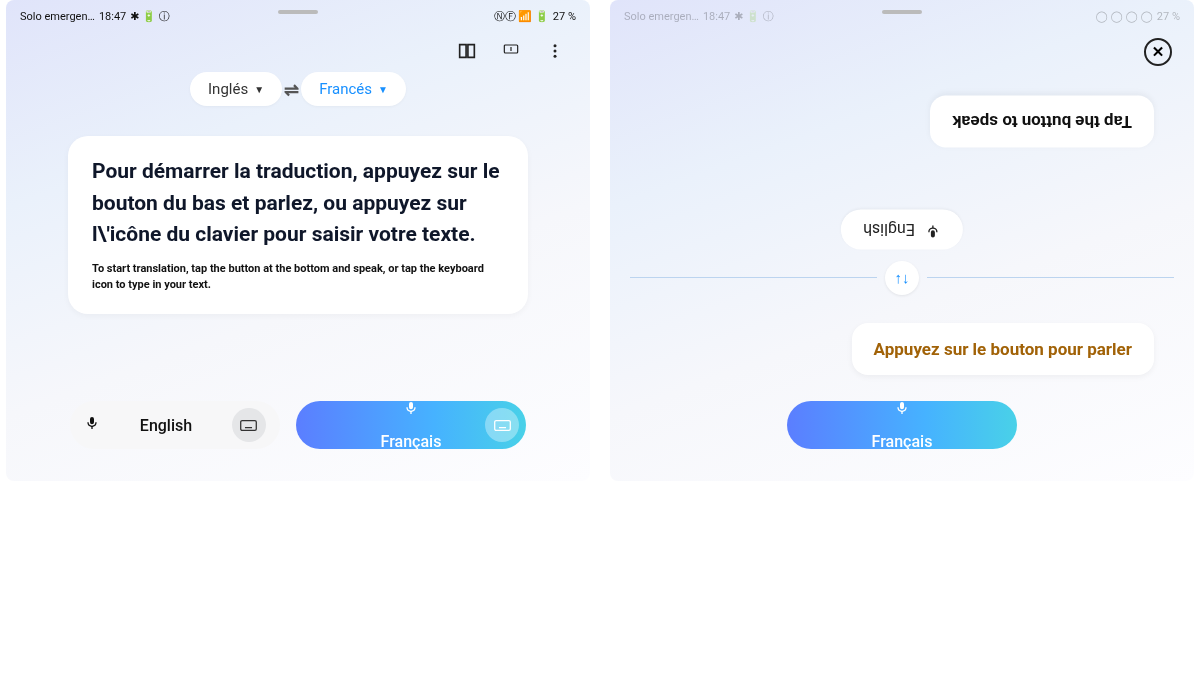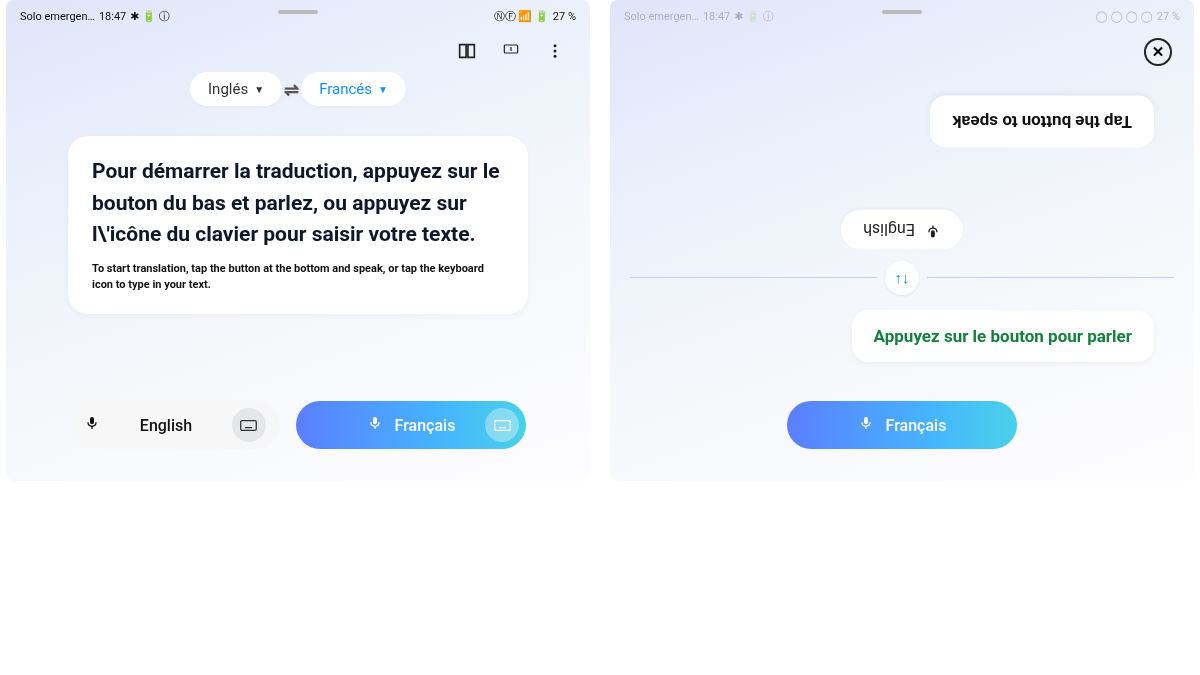--- a/index.html
+++ b/index.html
@@ -90,21 +90,21 @@
     position:relative;
   }
   .pill.light { background:#f7f7f8; color:#111; min-width:210px; justify-content:space-between; }
   .pill.light .mic { color:#111; }
   .pill.light .kbd-circle {
     width:34px; height:34px; border-radius:50%; background:#e5e6e8;
     display:flex; align-items:center; justify-content:center; font-size:15px;
   }
   .pill.grad {
     background:linear-gradient(90deg,#5b7eff 0%, #46b2ff 60%, #49d1e8 100%);
-    color:#fff; min-width:230px; justify-content:center;
+    color:#fff; min-width:230px; justify-content:center;flex-direction:column;
   }
   .pill.grad .mic { color:#fff; }
   .pill.grad .kbd-circle-abs {
     position:absolute; right:7px; width:34px; height:34px; border-radius:50%;
     background:rgba(255,255,255,0.35); display:flex; align-items:center;
     justify-content:center; font-size:15px;
   }
   .pill .text { flex:0 0 auto; }
   .mic-svg { width:16px; height:16px; }
   .kbd-svg { width:17px; height:13px; }
@@ -119,21 +119,21 @@
     background:#fff; border-radius:22px; padding:10px 22px;
     display:flex; align-items:center; gap:10px; cursor:pointer;
     box-shadow:0 1px 3px rgba(0,0,0,0.05); font-size:16px; color:#222;
   }
   .bubble {
     position:absolute; background:#fff; border-radius:16px;
     padding:16px 22px; font-size:17px; font-weight:700;
     box-shadow:0 2px 6px rgba(0,0,0,0.05);
   }
   .half.top .bubble { top:130px; left:40px; color:#111; }
-  .half.bottom .bubble { top:32px; right:40px; color:#15803d; }
+  .half.bottom .bubble { top:45px; right:40px; color:#a16207; }
   .divider-row {
     position:absolute; top:50%; left:0; right:0; transform:translateY(-50%);
     display:flex; align-items:center; padding:0 20px;
   }
   .divider-line { flex:1; height:1px; background:#bcd4ef; }
   .divider-btn {
     width:34px; height:34px; border-radius:50%; background:#fff;
     display:flex; align-items:center; justify-content:center;
     color:#1890ff; font-size:15px; font-weight:700; margin:0 8px; cursor:pointer;
     box-shadow:0 1px 3px rgba(0,0,0,0.08);

